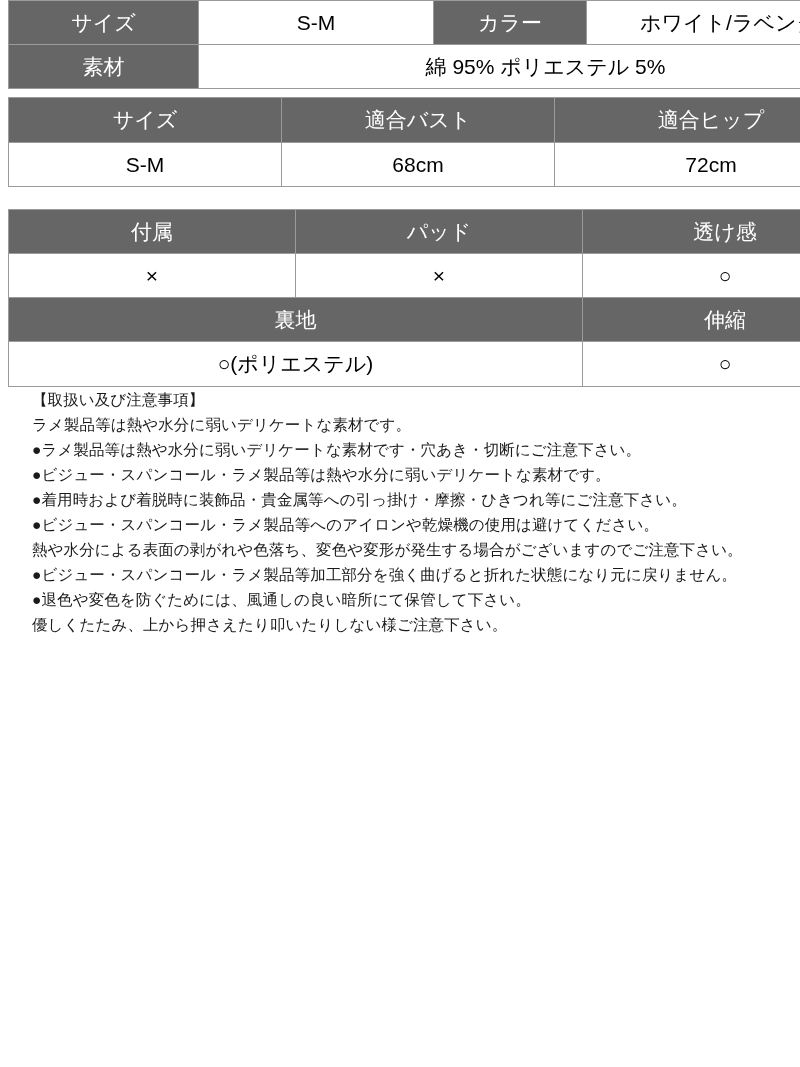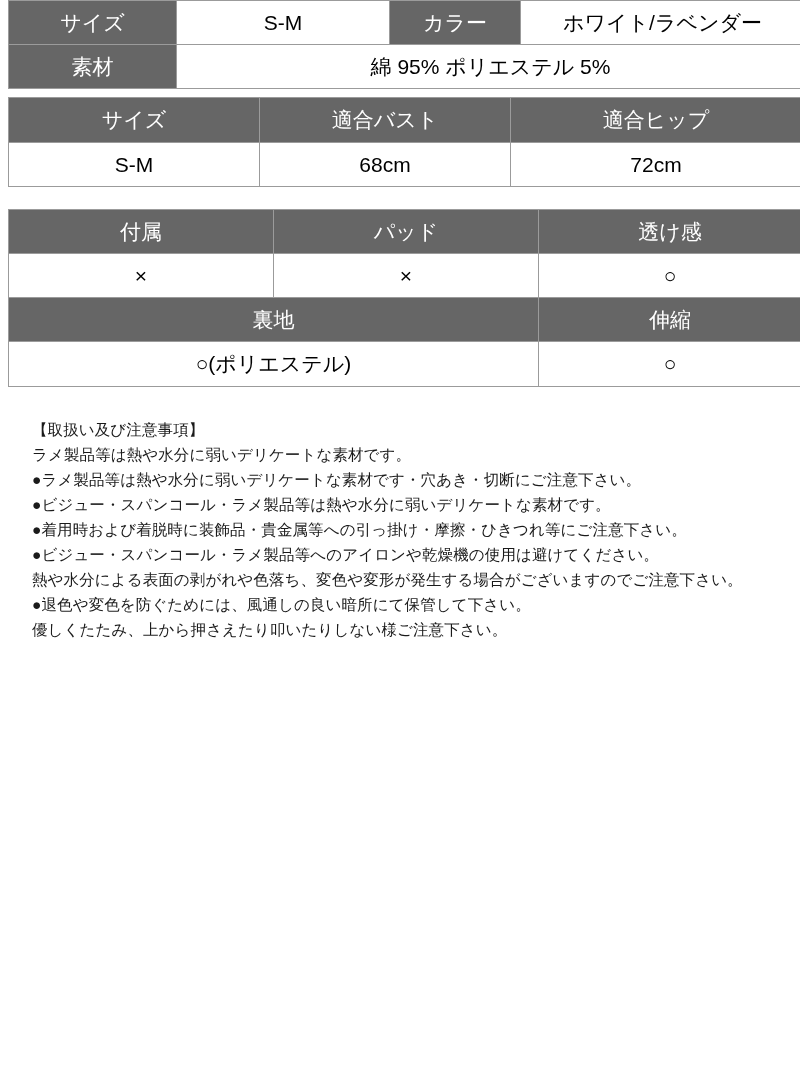--- a/index.html
+++ b/index.html
@@ -26,34 +26,33 @@
     width: 784px;
     border-collapse: collapse;
     table-layout: fixed;
   }
   table.spec td {
     border: 1px solid #9b9b9b;
     text-align: center;
     vertical-align: middle;
     font-size: 21px;
     line-height: 1.2;
-    padding: 9px 1px;
+    padding: 9px 12px;
     background: #ffffff;
   }
   table.spec td.hdr {
     background: #666666;
     color: #ffffff;
     font-weight: normal;
   }
 
   .gap-sm { height: 8px; }
   .gap-md { height: 22px; }
 
   .notes {
-    margin-top: 30px;
     padding-left: 24px;
     font-size: 15.5px;
     line-height: 1.62;
     color: #1a1a1a;
     letter-spacing: 0.1px;
   }
   .notes .line { white-space: nowrap; }
 </style>
 </head>
 <body>
@@ -118,17 +117,18 @@
   </table>
 
   <div class="notes">
     <div class="line">【取扱い及び注意事項】</div>
     <div class="line">ラメ製品等は熱や水分に弱いデリケートな素材です。</div>
     <div class="line">●ラメ製品等は熱や水分に弱いデリケートな素材です・穴あき・切断にご注意下さい。</div>
     <div class="line">●ビジュー・スパンコール・ラメ製品等は熱や水分に弱いデリケートな素材です。</div>
     <div class="line">●着用時および着脱時に装飾品・貴金属等への引っ掛け・摩擦・ひきつれ等にご注意下さい。</div>
     <div class="line">●ビジュー・スパンコール・ラメ製品等へのアイロンや乾燥機の使用は避けてください。</div>
     <div class="line">熱や水分による表面の剥がれや色落ち、変色や変形が発生する場合がございますのでご注意下さい。</div>
+    <div class="line">●ビジュー・スパンコール・ラメ製品等加工部分を強く曲げると折れた状態になり元に戻りません。</div>
     <div class="line">●退色や変色を防ぐためには、風通しの良い暗所にて保管して下さい。</div>
     <div class="line">優しくたたみ、上から押さえたり叩いたりしない様ご注意下さい。</div>
   </div>
 
 </div>
 
 </body></html>

